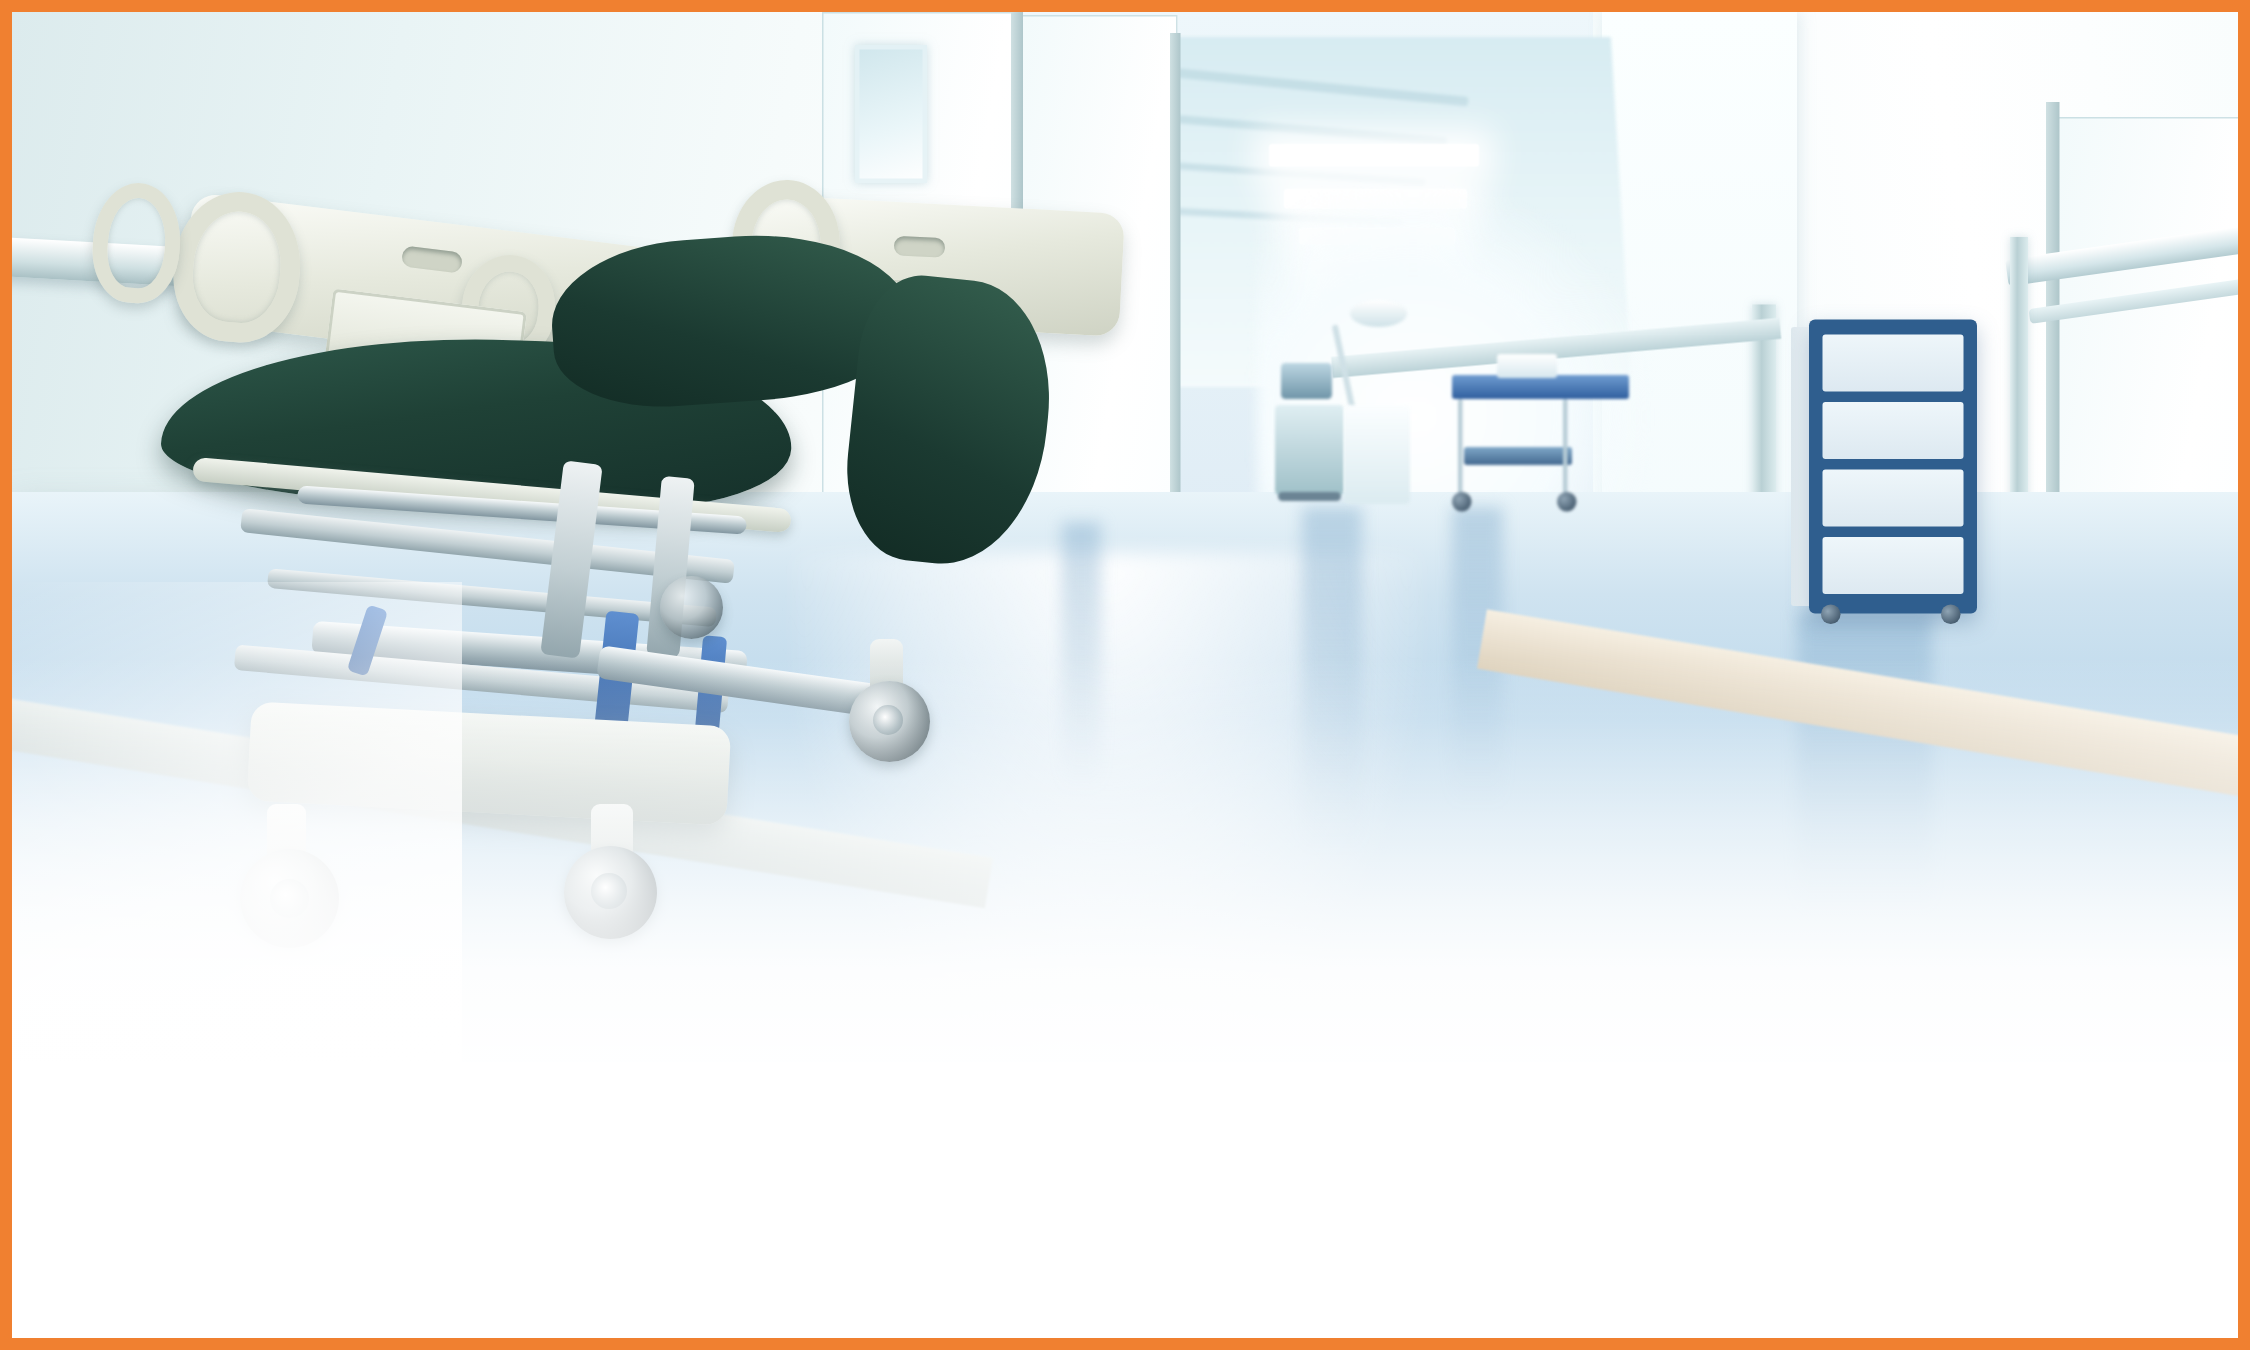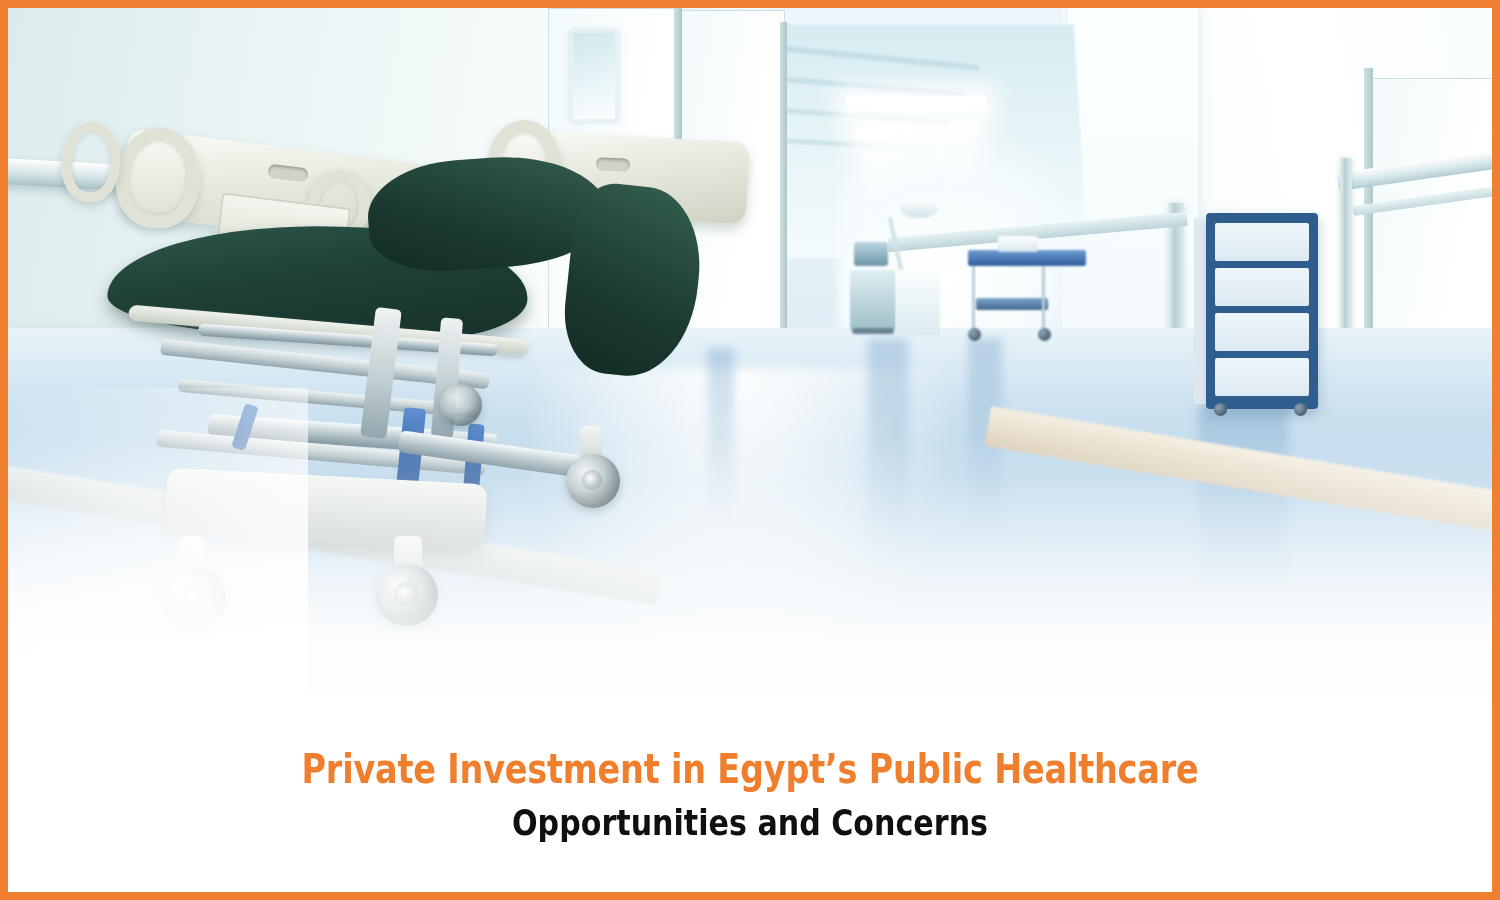--- a/index.html
+++ b/index.html
@@ -412,19 +412,15 @@
         <div class="wheel" style="left:498px;top:346px;width:54px;height:54px;"></div>
         <div class="wheel-hub" style="left:514px;top:362px;width:20px;height:20px;"></div>
 
         <div class="wheel" style="left:372px;top:276px;width:42px;height:42px;opacity:.75;"></div>
       </div>
 
       <div class="fade"></div>
       <div class="fade-left"></div>
     </div>
 
-    <div class="titles">
-      <div class="title-main">Private Investment in Egypt’s Public Healthcare</div>
-      <div class="title-sub">Opportunities and Concerns</div>
-    </div>
 
   </div>
 </div>
 
 </body></html>

